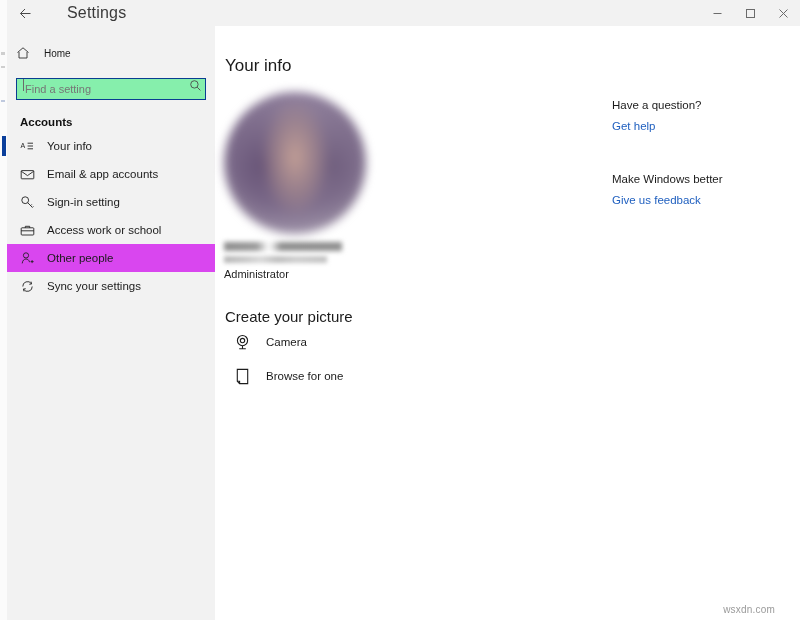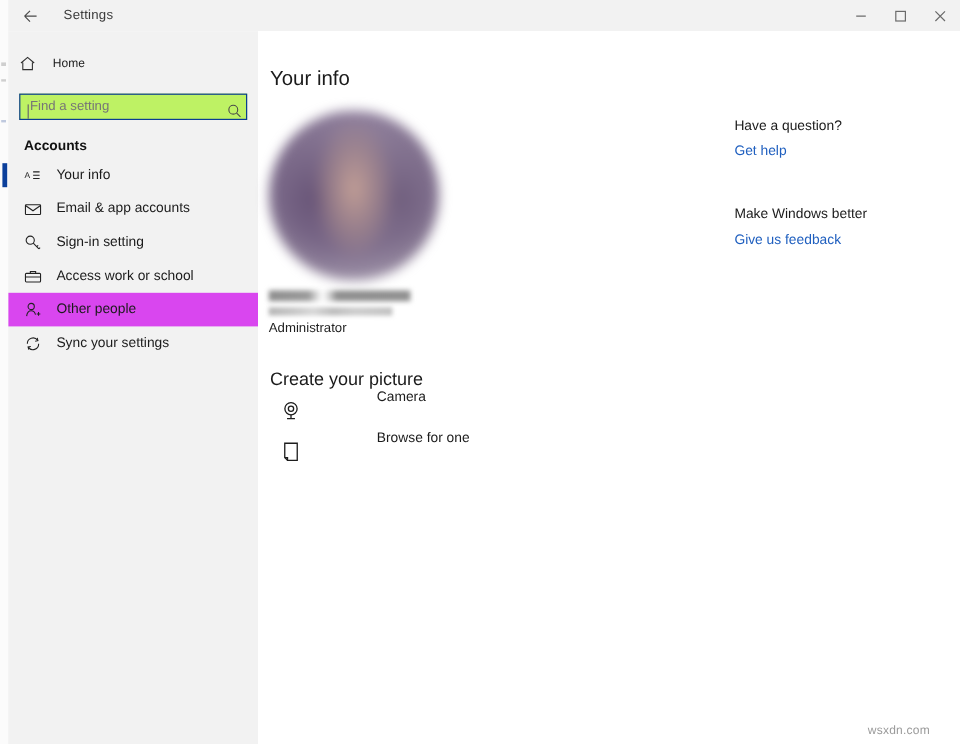--- a/index.html
+++ b/index.html
@@ -50,23 +50,23 @@
     display: flex;
     align-items: center;
   }
   .back-btn {
     width: 36px; height: 26px;
     display: flex; align-items: center; justify-content: center;
     color: #4a4a4a;
   }
   .back-btn svg { display: block; }
   .app-title {
-    font-size: 11px;
+    font-size: 16px;
     color: #3a3a3a;
-    margin-left: 10px;
+    margin-left: 24px;
     letter-spacing: .2px;
   }
   .win-controls {
     position: absolute;
     right: 0; top: 0;
     height: 26px;
     display: flex;
   }
   .win-btn {
     width: 33px; height: 26px;
@@ -102,25 +102,25 @@
   }
   .home-row .lbl {
     font-size: 10px;
     color: #1b1b1b;
     margin-left: 6px;
   }
 
   .search-wrap {
     margin: 12px 9px 0 9px;
     height: 22px;
-    background: #bef264;
+    background: #86efac;
     border: 1px solid #0a3d91;
     box-sizing: border-box;
     display: flex;
-    align-items: flex-end;
+    align-items: flex-start;
     position: relative;
   }
   .search-caret {
     width: 1px; height: 12px;
     background: #6a6a6a;
     margin-left: 6px;
   }
   .search-input {
     flex: 1;
     border: none;
@@ -223,23 +223,23 @@
 
   .sub-title {
     font-size: 15px;
     color: #1b1b1b;
     margin: 28px 0 0 10px;
     font-weight: normal;
   }
 
   .action-row {
     display: flex;
+    align-items: center;
     margin-left: 14px;
     height: 34px;
-    gap: 48px;
   }
   .action-row:first-of-type { margin-top: 12px; }
   .action-row .ico {
     width: 26px;
     display: flex; align-items: center; justify-content: center;
     color: #1d1d1d;
   }
   .action-row .lbl {
     font-size: 11.5px;
     color: #1b1b1b;

